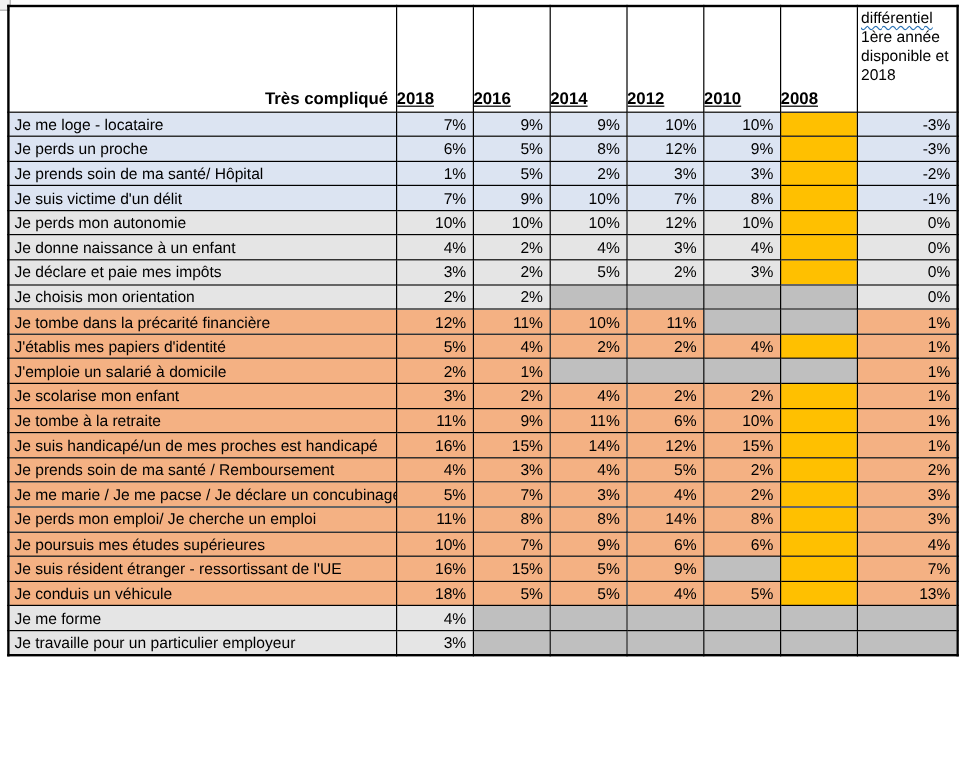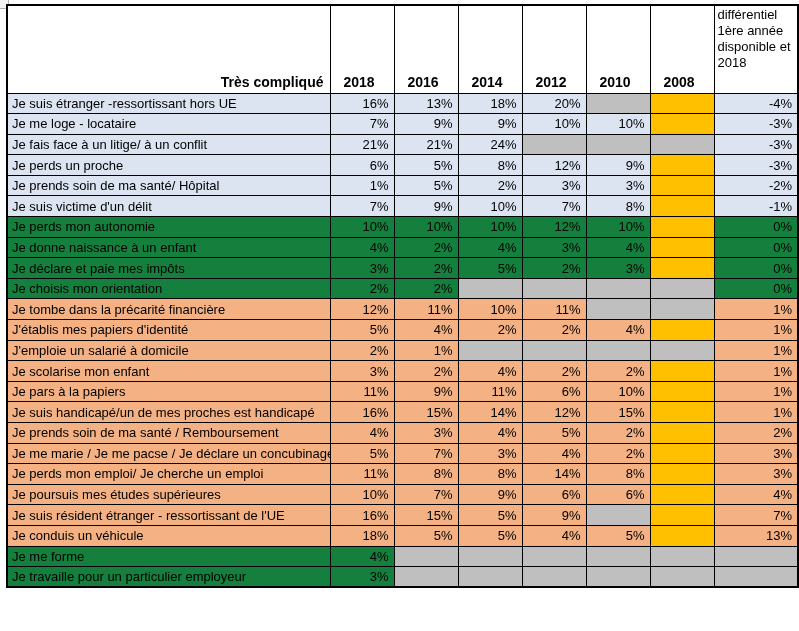--- a/index.html
+++ b/index.html
@@ -25,40 +25,41 @@
     padding:0;overflow:hidden;white-space:nowrap;
     background:#ffffff;
   }
   thead tr{height:88px;}
   tbody tr{height:20.6px;}
   th.h-label{
     text-align:right;vertical-align:bottom;
     font-weight:bold;font-size:14px;padding:0 6px 3px 0;
   }
   th.h-year{
-    text-align:center;vertical-align:bottom;
-    font-weight:bold;font-size:14px;padding:0 6px 3px 0;
+    text-align:left;vertical-align:bottom;
+    font-weight:bold;font-size:14px;padding:0 6px 3px 0;text-decoration:underline;
   }
   th.h-diff{
     text-align:left;vertical-align:top;
     font-size:13px;line-height:16px;padding:1px 2px 0 3px;
     white-space:normal;
   }
   .squiggle{
+    text-decoration:underline;
     text-decoration-style:wavy;
     text-decoration-color:#2e75b6;
     text-decoration-thickness:1px;
     text-underline-offset:2px;
     text-align:right;
   }
   td.label{text-align:left;padding-left:4px;}
   td.value{text-align:right;padding-right:5px;}
   tr.row-blue td{background:#dce4f2;}
   tr.row-orange td{background:#f4b183;}
-  tr.row-white td{background:#15803d;}
+  tr.row-white td{background:#e5e5e5;}
   td.fill-gray{background:#bfbfbf !important;}
   td.fill-gold{background:#ffc000 !important;}
 </style>
 </head>
 <body>
 
 <div class="sheet-corner"></div>
 
 <table class="grid">
   <colgroup>
@@ -78,47 +79,27 @@
       <th class="h-year">2016</th>
       <th class="h-year">2014</th>
       <th class="h-year">2012</th>
       <th class="h-year">2010</th>
       <th class="h-year">2008</th>
       <th class="h-diff"><span class="squiggle">différentiel</span><span> 1ère année disponible et 2018</span></th>
     </tr>
   </thead>
   <tbody id="table-body">
       <tr class="row-blue">
-        <td class="label">Je suis étranger -ressortissant hors UE</td>
-        <td class="value">16%</td>
-        <td class="value">13%</td>
-        <td class="value">18%</td>
-        <td class="value">20%</td>
-        <td class="value fill-gray"></td>
-        <td class="value fill-gold"></td>
-        <td class="value">-4%</td>
-      </tr>
-      <tr class="row-blue">
         <td class="label">Je me loge - locataire</td>
         <td class="value">7%</td>
         <td class="value">9%</td>
         <td class="value">9%</td>
         <td class="value">10%</td>
         <td class="value">10%</td>
         <td class="value fill-gold"></td>
-        <td class="value">-3%</td>
-      </tr>
-      <tr class="row-blue">
-        <td class="label">Je fais face à un litige/ à un conflit</td>
-        <td class="value">21%</td>
-        <td class="value">21%</td>
-        <td class="value">24%</td>
-        <td class="value fill-gray"></td>
-        <td class="value fill-gray"></td>
-        <td class="value fill-gray"></td>
         <td class="value">-3%</td>
       </tr>
       <tr class="row-blue">
         <td class="label">Je perds un proche</td>
         <td class="value">6%</td>
         <td class="value">5%</td>
         <td class="value">8%</td>
         <td class="value">12%</td>
         <td class="value">9%</td>
         <td class="value fill-gold"></td>
@@ -218,21 +199,21 @@
         <td class="label">Je scolarise mon enfant</td>
         <td class="value">3%</td>
         <td class="value">2%</td>
         <td class="value">4%</td>
         <td class="value">2%</td>
         <td class="value">2%</td>
         <td class="value fill-gold"></td>
         <td class="value">1%</td>
       </tr>
       <tr class="row-orange">
-        <td class="label">Je pars à la papiers</td>
+        <td class="label">Je tombe à la retraite</td>
         <td class="value">11%</td>
         <td class="value">9%</td>
         <td class="value">11%</td>
         <td class="value">6%</td>
         <td class="value">10%</td>
         <td class="value fill-gold"></td>
         <td class="value">1%</td>
       </tr>
       <tr class="row-orange">
         <td class="label">Je suis handicapé/un de mes proches est handicapé</td>

